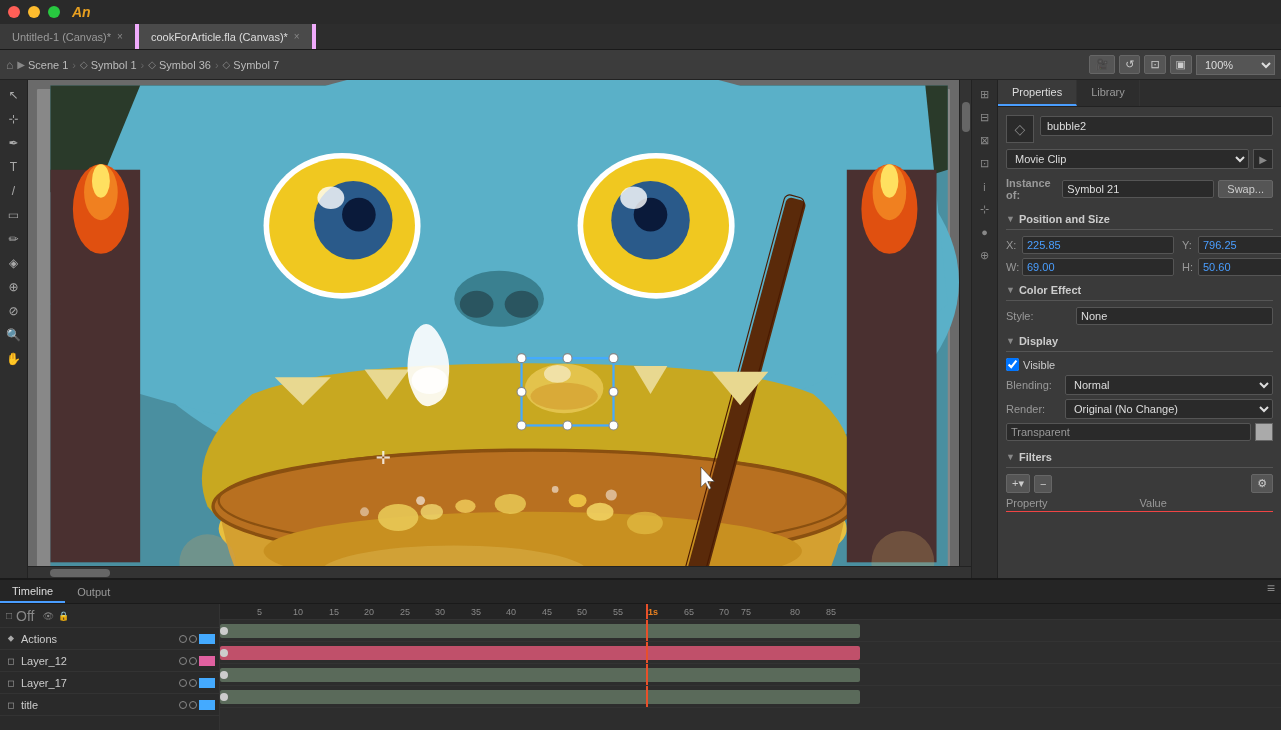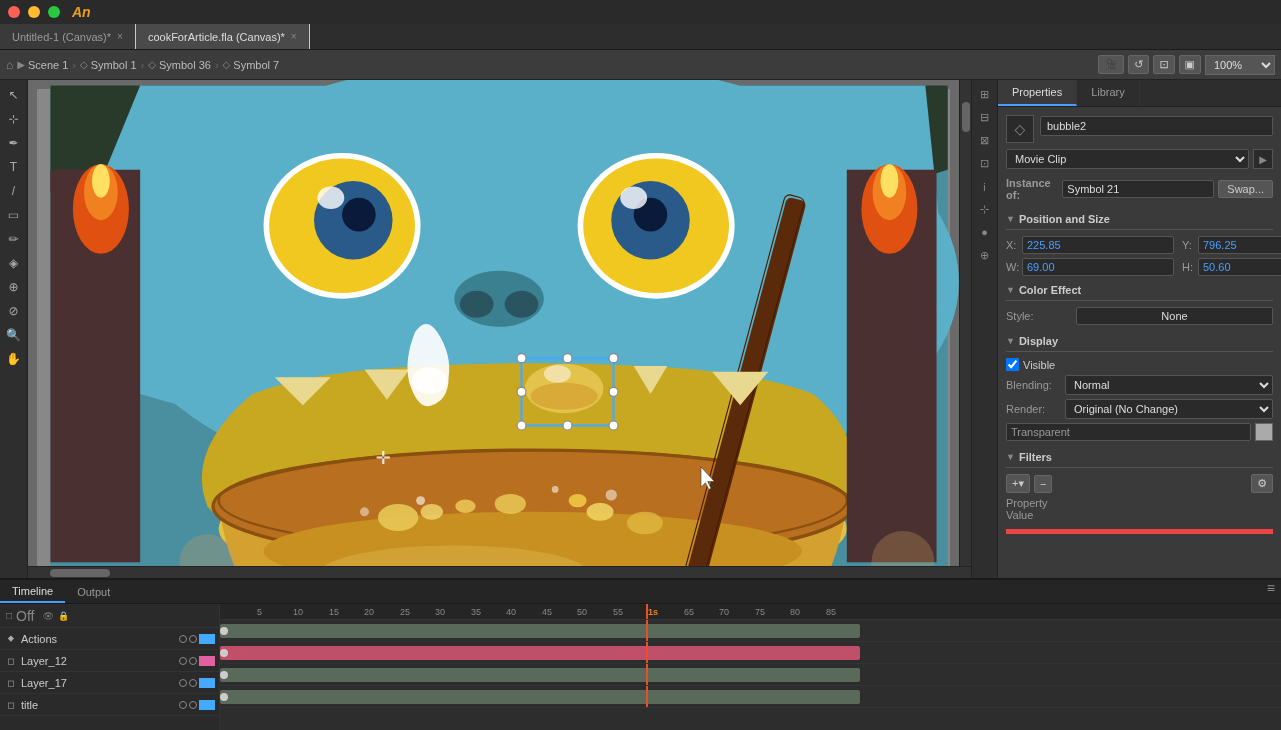--- a/index.html
+++ b/index.html
@@ -28,21 +28,21 @@
       align-items: stretch;
       border-bottom: 1px solid #1a1a1a;
     }
     .tab {
       padding: 0 12px;
       display: flex;
       align-items: center;
       font-size: 11px;
       color: #999;
       background: #3a3a3a;
-      border-right: 1px solid #f0abfc;
+      border-right: 4px solid #f0abfc;
       gap: 6px;
       cursor: pointer;
     }
     .tab.active {
       background: #4a4a4a;
       color: #ddd;
     }
     .tab-close { color: #888; font-size: 10px; cursor: pointer; }
 
     
@@ -68,21 +68,21 @@
       display: flex;
       align-items: center;
       gap: 4px;
     }
     .zoom-select {
       background: #555;
       border: 1px solid #666;
       color: #ddd;
       padding: 2px 4px;
       font-size: 11px;
-      width: 70px;
+      width: 79px;
     }
     .toolbar-btn {
       background: #555;
       border: 1px solid #666;
       color: #ccc;
       padding: 2px 5px;
       font-size: 11px;
       cursor: pointer;
       border-radius: 2px;
     }
@@ -165,21 +165,20 @@
     }
     .prop-dropdown {
       flex: 1;
       background: #2a2a2a;
       border: 1px solid #555;
       color: #ddd;
       padding: 2px 4px;
       font-size: 11px;
       border-radius: 2px;
       appearance: none;
-      text-align: center;
     }
 
     .section-header {
       display: flex;
       align-items: center;
       gap: 4px;
       color: #ccc;
       font-size: 11px;
       font-weight: bold;
       padding: 4px 0;
@@ -317,24 +316,23 @@
       background: #555;
       border: 1px solid #666;
       color: #ccc;
       padding: 2px 5px;
       font-size: 11px;
       cursor: pointer;
       border-radius: 2px;
     }
     .filters-table-header {
       display: flex;
-      border-bottom: 5px solid #ef4444;
-      padding-bottom: 8px;
+      border-bottom: 1px solid #ef4444;
+      padding-bottom: 2px;
       margin-bottom: 2px;
-      flex-direction: column;
     }
     .ft-prop { color: #999; font-size: 11px; flex: 1; }
     .ft-val { color: #999; font-size: 11px; flex: 1; }
 
     
     #canvas-scrollbar-v {
       width: 12px;
       background: #333;
       border-left: 1px solid #222;
     }
@@ -923,21 +921,21 @@
           <div class="ruler-mark" style="left:178px;">25</div>
           <div class="ruler-mark" style="left:213px;">30</div>
           <div class="ruler-mark" style="left:249px;">35</div>
           <div class="ruler-mark" style="left:284px;">40</div>
           <div class="ruler-mark" style="left:320px;">45</div>
           <div class="ruler-mark" style="left:355px;">50</div>
           <div class="ruler-mark" style="left:391px;">55</div>
           <div class="ruler-mark" style="left: 426px; color: rgb(232, 128, 32); font-weight: bold;">1s</div>
           <div class="ruler-mark" style="left:462px;">65</div>
           <div class="ruler-mark" style="left:497px;">70</div>
-          <div class="ruler-mark" style="left:533px;">75</div>
+          <div class="ruler-mark" style="left:519px;">75</div>
           <div class="ruler-mark" style="left:568px;">80</div>
           <div class="ruler-mark" style="left:604px;">85</div>
 
           <div class="tl-playhead" style="left:426px;background:#e8502a;"></div>
         </div>
 
         <div class="tl-frame-row">
           <div class="tl-frame-block" style="left:0;width:640px;background:#5a6a5a;"></div>
           <div class="tl-keyframe" style="left:0px;"></div>
           <div class="tl-playhead" style="left:426px;"></div>

